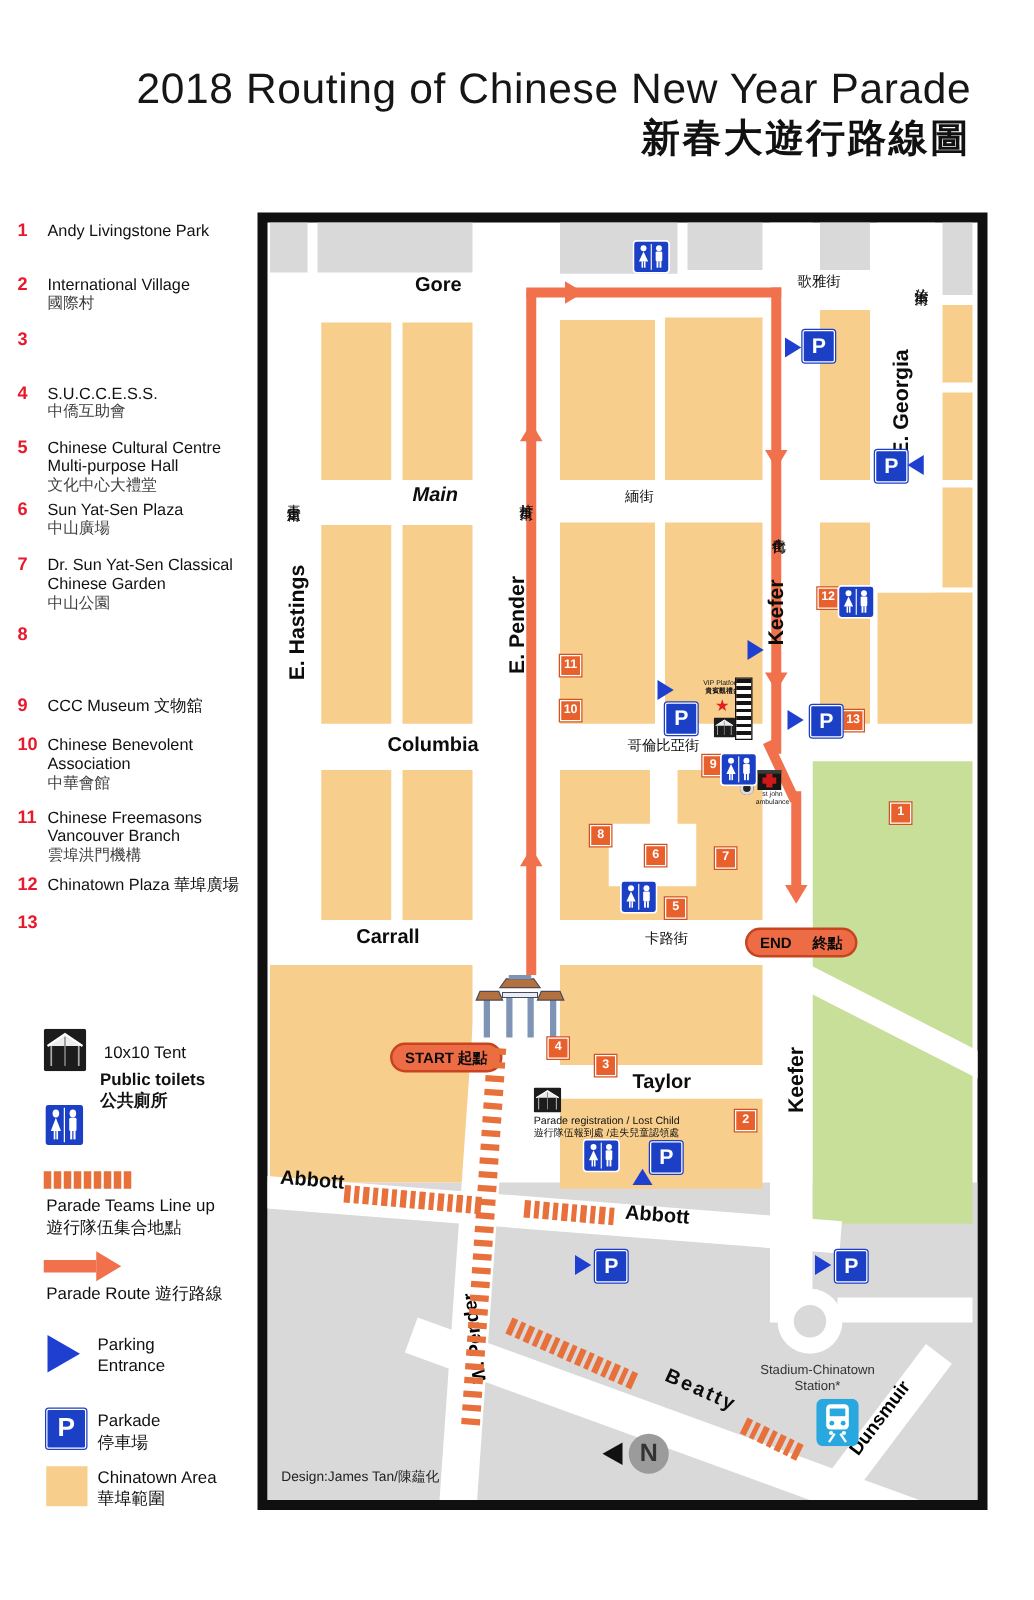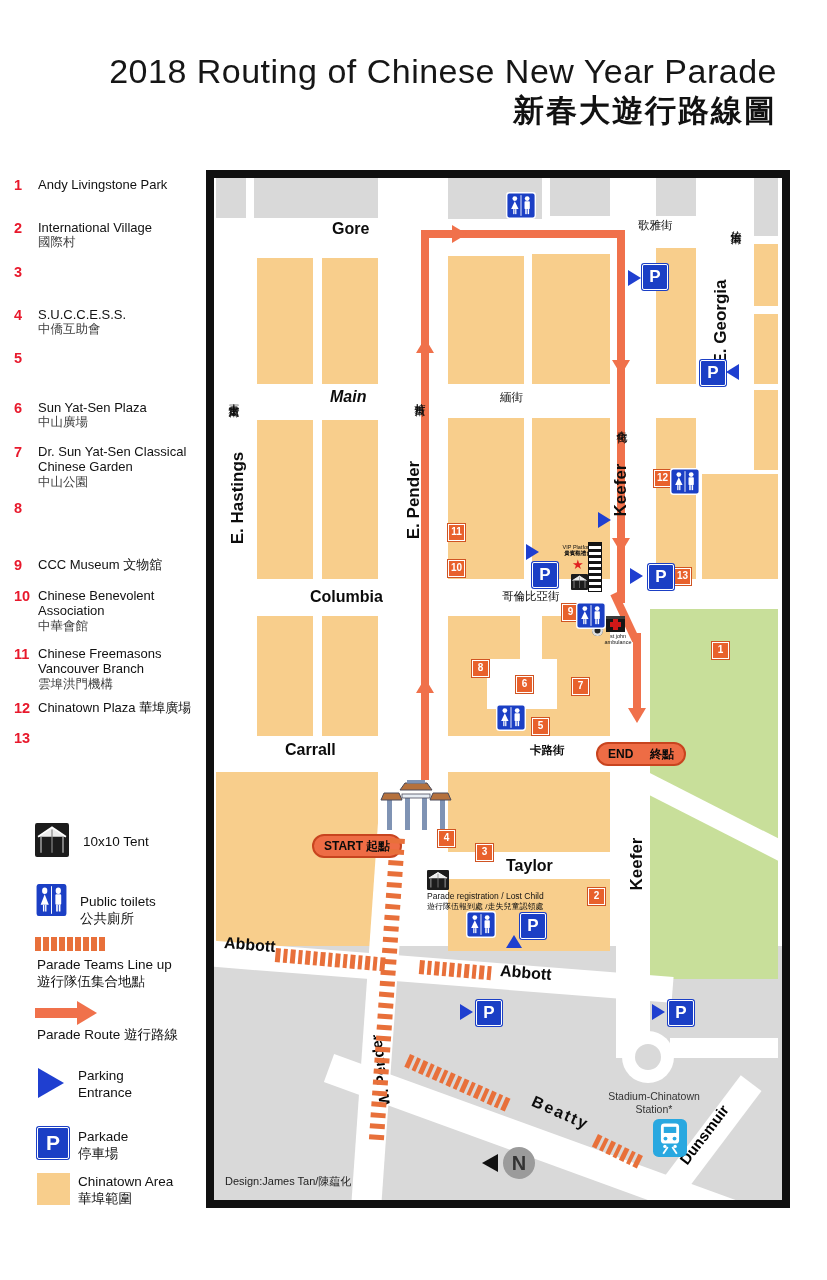--- a/index.html
+++ b/index.html
@@ -65,20 +65,21 @@
     </div>
     <div class="abs leg-item" style="top:264px;">
       <div class="leg-num">3</div>
     </div>
     <div class="abs leg-item" style="top:307px;">
       <div class="leg-num">4</div>
       <div class="leg-txt">S.U.C.C.E.S.S.<div class="leg-zh">中僑互助會</div></div>
     </div>
     <div class="abs leg-item" style="top:350px;">
       <div class="leg-num">5</div>
+      <div class="leg-txt">Chinese Cultural Centre Multi-purpose Hall<div class="leg-zh">文化中心大禮堂</div></div>
     </div>
     <div class="abs leg-item" style="top:400px;">
       <div class="leg-num">6</div>
       <div class="leg-txt">Sun Yat-Sen Plaza<div class="leg-zh">中山廣場</div></div>
     </div>
     <div class="abs leg-item" style="top:444px;">
       <div class="leg-num">7</div>
       <div class="leg-txt">Dr. Sun Yat-Sen Classical Chinese Garden<div class="leg-zh">中山公園</div></div>
     </div>
     <div class="abs leg-item" style="top:500px;">
@@ -120,21 +121,21 @@
   <circle cx="10" cy="7.3" r="2.7" fill="#fff"></circle>
       <path d="M10 10.2 L5.8 19 L14.2 19 Z" fill="#fff"></path>
   <rect x="8.2" y="19" width="1.4" height="5.6" fill="#fff"></rect>
       <rect x="10.4" y="19" width="1.4" height="5.6" fill="#fff"></rect>
   <rect x="16.5" y="3.5" width="1" height="23" fill="#fff"></rect>
   <circle cx="24" cy="7.3" r="2.7" fill="#fff"></circle>
       <rect x="21" y="10.2" width="6" height="8.8" rx="1" fill="#fff"></rect>
   <rect x="21.8" y="19" width="1.7" height="5.6" fill="#fff"></rect>
       <rect x="24.5" y="19" width="1.7" height="5.6" fill="#fff"></rect>
     </svg></div>
-<div class="abs leg-label" style="left:80px;top:894px;">
+<div class="abs leg-label" style="left:80px;top:856px;font-weight:bold;">
   <span>Public toilets</span><br>
   <span class="zh">公共廁所</span>
 </div>
 
 <div class="abs ladder-h" style="left:35px;top:937px;">
     <div class="bar" style="width:5.5px;height:14px;margin-right:2.5px;"></div>
     <div class="bar" style="width:5.5px;height:14px;margin-right:2.5px;"></div>
     <div class="bar" style="width:5.5px;height:14px;margin-right:2.5px;"></div>
     <div class="bar" style="width:5.5px;height:14px;margin-right:2.5px;"></div>
     <div class="bar" style="width:5.5px;height:14px;margin-right:2.5px;"></div>
@@ -243,21 +244,21 @@
       <span>起點</span>
   </div>
 
   <div class="abs st-en" style="left:118px;top:42px;">Gore</div>
   <div class="abs st-zh" style="left:424px;top:40px;">歌雅街</div>
   <div class="abs st-en" style="left:116px;top:210px;font-style:italic;">Main</div>
   <div class="abs st-zh" style="left:286px;top:212px;">緬街</div>
   <div class="abs st-en" style="left:96px;top:410px;">Columbia</div>
   <div class="abs st-zh" style="left:288px;top:411px;">哥倫比亞街</div>
   <div class="abs st-en" style="left:71px;top:563px;">Carrall</div>
-  <div class="abs st-zh" style="left:316px;top:565px;font-weight:bold;">卡路街</div>
+  <div class="abs st-zh" style="left:302px;top:565px;">卡路街</div>
   <div class="abs st-en" style="left:292px;top:679px;">Taylor</div>
   <div class="abs st-en" style="left:10px;top:758px;transform:rotate(4.5deg);">Abbott</div>
   <div class="abs st-en" style="left:286px;top:786px;transform:rotate(4.5deg);">Abbott</div>
   <div class="abs vzh" style="left:12px;top:216px;">喜士定東街</div>
   <div class="abs vlabel" style="left:-24px;top:310px;width:96px;text-align:center;">E. Hastings</div>
   <div class="abs vzh" style="left:198px;top:216px;">片打東街</div>
   <div class="abs vlabel" style="left:158px;top:312px;width:84px;text-align:center;">E. Pender</div>
   <div class="abs vzh" style="left:400px;top:244px;">奇化街</div>
   <div class="abs vlabel" style="left:378px;top:302px;width:58px;text-align:center;">Keefer</div>
   <div class="abs vlabel" style="left:394px;top:676px;width:58px;text-align:center;">Keefer</div>

